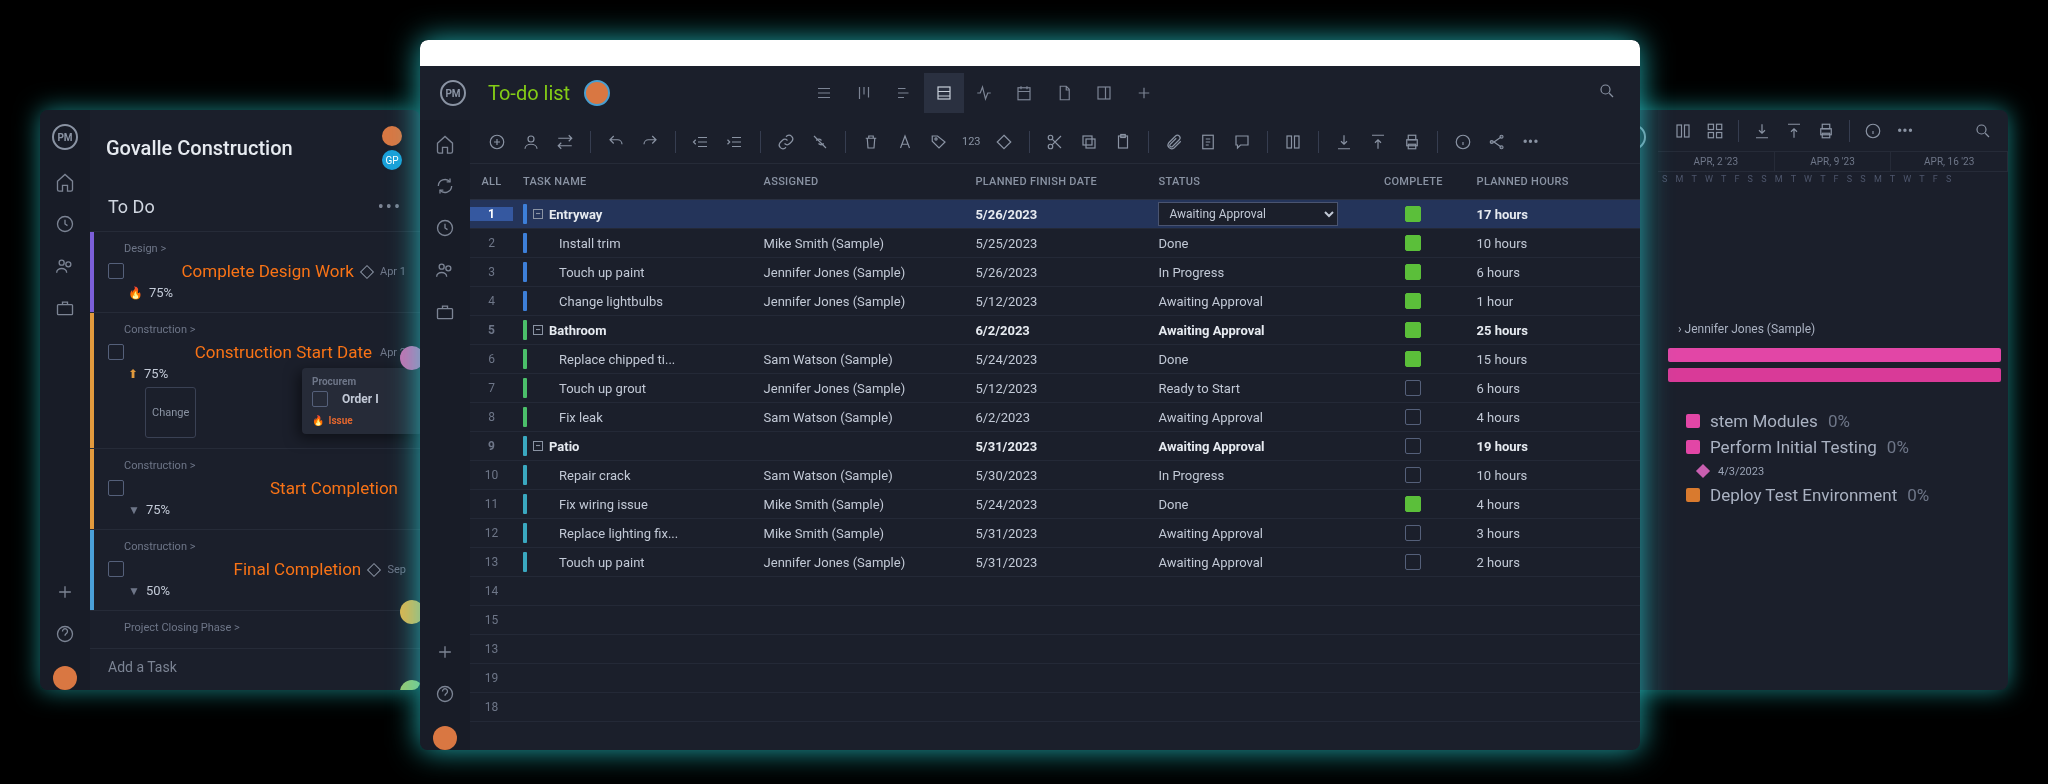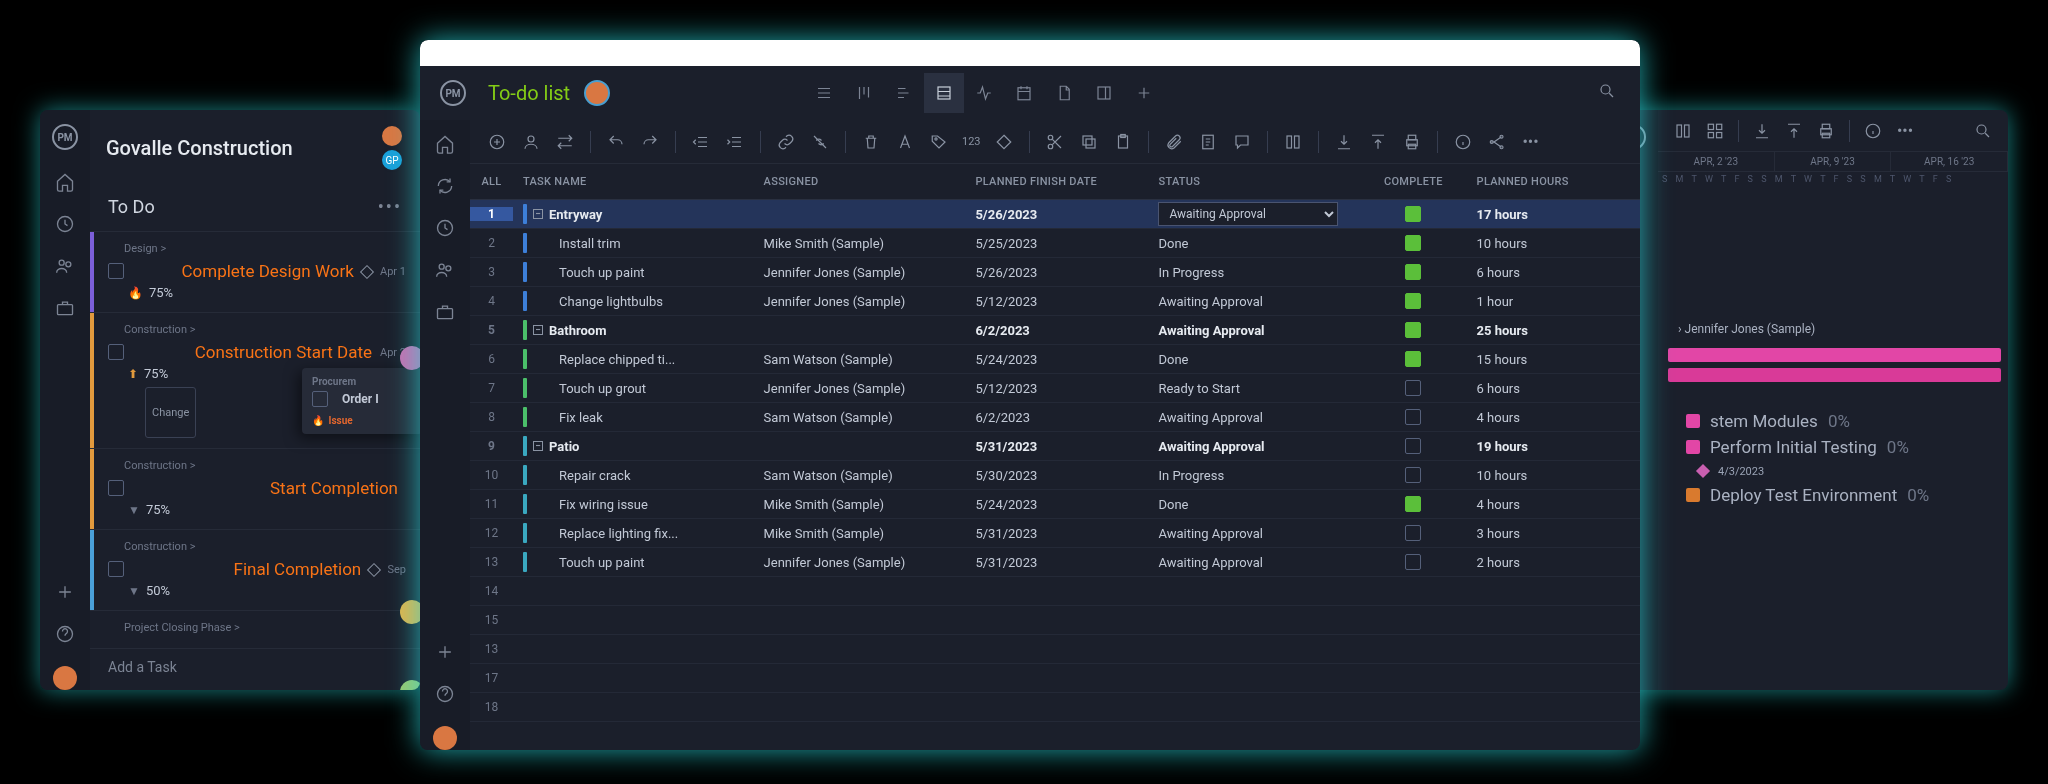--- a/index.html
+++ b/index.html
@@ -858,21 +858,21 @@
                 <span></span>
               </div>
             </div>
             <div class="td col-assigned"></div>
             <div class="td col-date"></div>
             <div class="td col-status"><span></span></div>
             <div class="td col-complete"></div>
             <div class="td col-hours"></div>
           </div>
           <div class="trow">
-            <div class="td col-num rownum">17</div>
+            <div class="td col-num rownum">19</div>
             <div class="td col-name">
               <div class="name-cell">
                 <span></span>
               </div>
             </div>
             <div class="td col-assigned"></div>
             <div class="td col-date"></div>
             <div class="td col-status"><span></span></div>
             <div class="td col-complete"></div>
             <div class="td col-hours"></div>

